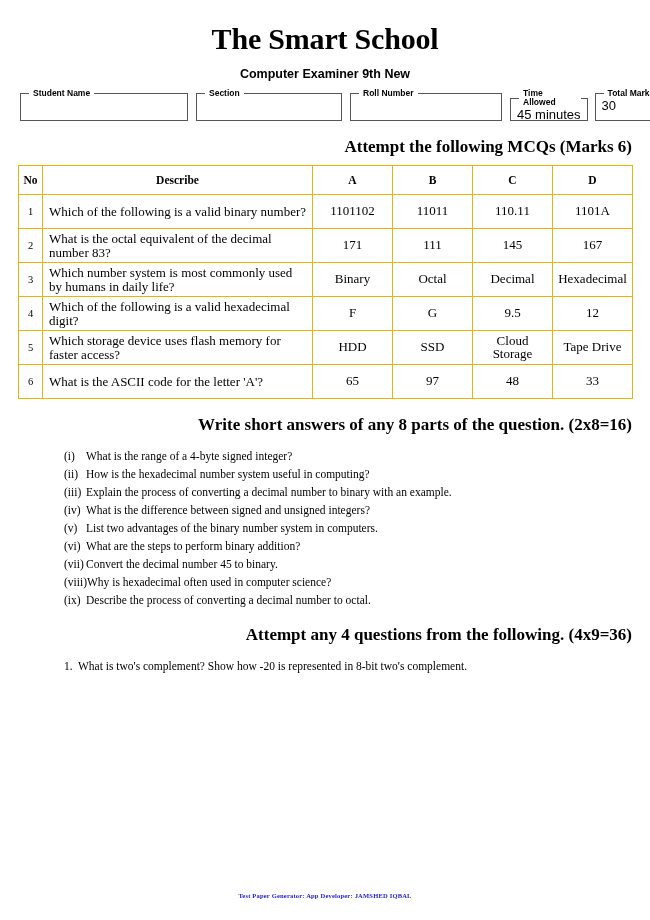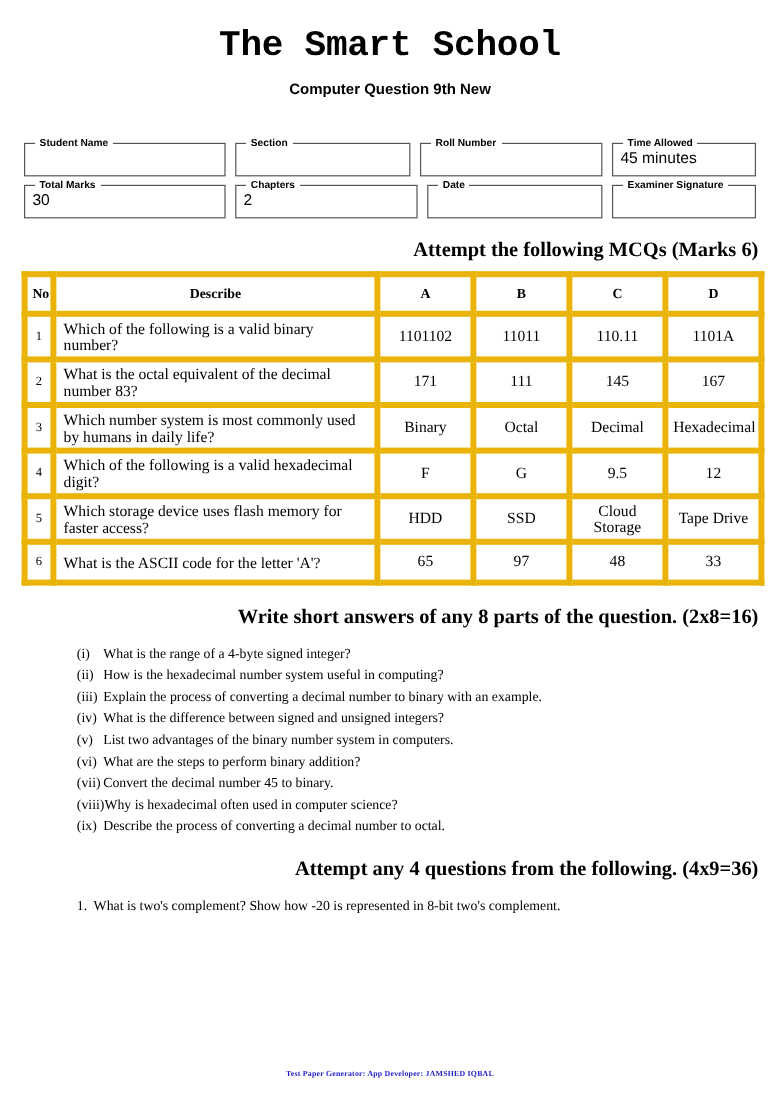--- a/index.html
+++ b/index.html
@@ -22,40 +22,39 @@
     box-sizing: border-box;
     padding: 0 18px;
   }
 
   
   .doc-header {
     text-align: center;
     padding-top: 22px;
   }
   .school-title {
-    font-family: Liberation Mono, monospace;
+    font-family: Liberation Serif, serif;
     font-weight: bold;
     font-size: 30px;
     line-height: 34px;
     letter-spacing: -0.2px;
     margin: 0;
   }
   .doc-subtitle {
     font-family: "Liberation Sans", sans-serif;
     font-weight: bold;
     font-size: 12.5px;
     line-height: 16px;
     margin: 10px 0 0 0;
   }
 
   
   .info-grid {
-    margin-top: 33px;
+    margin-top: 7px;
     display: flex;
-    flex-direction: column;
     gap: 3px;
   }
   .info-row {
     display: flex;
     gap: 4px;
   }
   .info-box {
     border: 1px solid #555555;
     box-sizing: border-box;
     height: 32px;
@@ -97,21 +96,21 @@
 
   
   .mcq-table {
     width: 100%;
     border-collapse: collapse;
     table-layout: fixed;
     border: 1px solid #4a4a4a;
   }
   .mcq-table th,
   .mcq-table td {
-    border: 5px solid #eab308;
+    border: 1px solid #eab308;
     font-family: "Liberation Serif", serif;
     padding: 3px 4px;
     vertical-align: middle;
   }
   .mcq-table thead th {
     font-weight: bold;
     font-size: 11.5px;
     line-height: 14px;
     text-align: center;
     height: 22px;
@@ -171,21 +170,21 @@
     color: #2222cc;
   }
 </style>
 </head>
 <body>
 
 <div class="page">
 
   <div class="doc-header">
     <h1 class="school-title">The Smart School</h1>
-    <div class="doc-subtitle">Computer Question 9th New</div>
+    <div class="doc-subtitle">Computer Examiner 9th New</div>
   </div>
 
   <div class="info-grid">
     <div class="info-row">
       <fieldset class="info-box col-name">
         <legend>Student Name</legend>
         <span class="info-value"></span>
       </fieldset>
       <fieldset class="info-box col-section">
         <legend>Section</legend>

